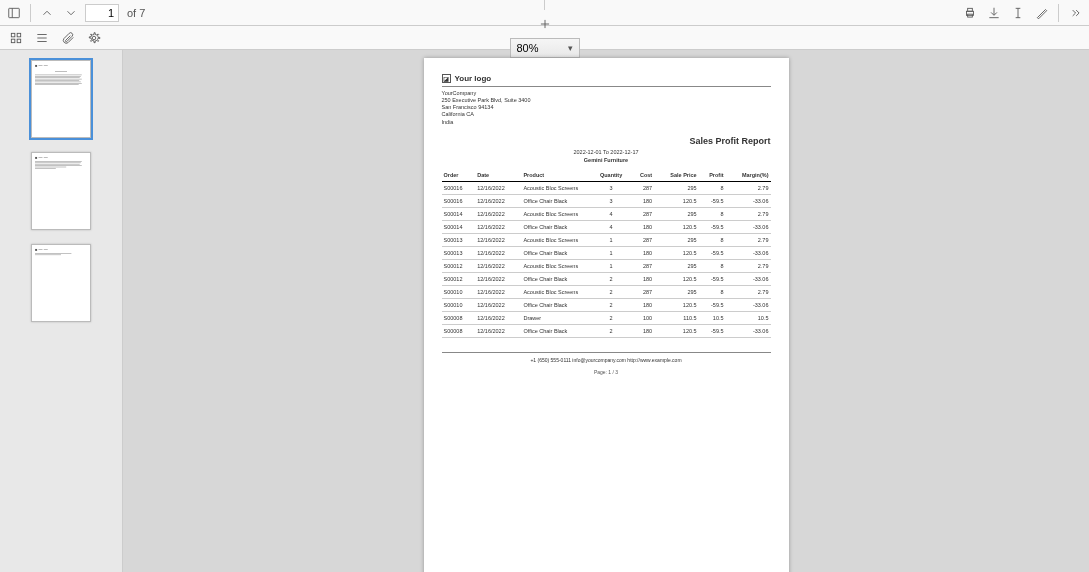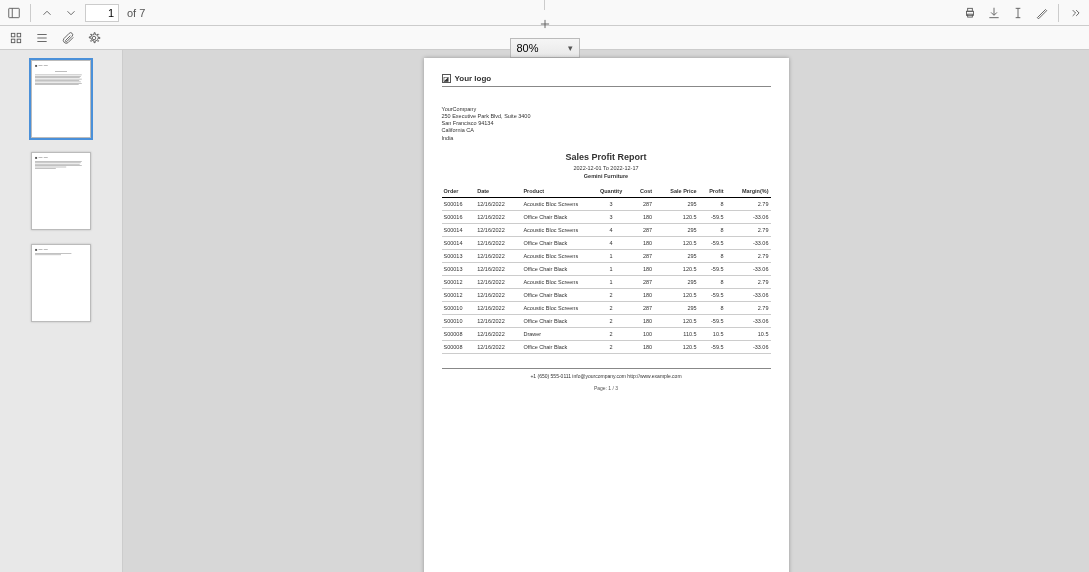--- a/index.html
+++ b/index.html
@@ -28,25 +28,25 @@
   .thumb.selected { outline: 2px solid #4a90d9; }
   .thumb-content { transform: scale(0.1); transform-origin: top left; width:1000%; height:1000%; pointer-events:none; padding:20px 30px; font-size:40px; color:#555;}
   .thumb-content .line { height:6px; background:#999; margin-bottom:8px; }
 
   .viewer { flex: 1; display: flex; justify-content: center; overflow-y: auto; position:relative; }
   .viewer::-webkit-scrollbar { width:12px; }
   .viewer::-webkit-scrollbar-thumb { background:#aaa; }
 
   .page { width: 365px; min-height: 540px; background: #fff; margin: 8px 0 40px 0; box-shadow: 0 0 4px rgba(0,0,0,0.3); padding: 16px 18px 10px 18px; font-size: 6px; color: #333; }
 
-  .logo-row { display:flex; align-items:center; gap:4px; font-weight:bold; font-size:8px; border-bottom:1px solid #888; padding-bottom:3px; margin-bottom:19px;}
+  .logo-row { display:flex; align-items:center; gap:4px; font-weight:bold; font-size:8px; border-bottom:1px solid #888; padding-bottom:3px; margin-bottom:3px;}
   .logo-box { width:9px; height:9px; border:1px solid #555; display:flex; align-items:center; justify-content:center; font-size:6px;}
   .company-block { font-size:5.5px; line-height:1.3; margin-bottom:10px; }
 
-  .report-title { text-align:center; font-size:9px; font-weight:bold; margin-bottom:3px;}
+  .report-title { text-align:right; font-size:9px; font-weight:bold; margin-bottom:3px;}
   .report-range { text-align:center; font-size:5.5px; margin-bottom:2px;}
   .report-sub { text-align:center; font-size:5.5px; font-weight:bold; margin-bottom:6px;}
 
   table.data { width:100%; border-collapse: collapse; font-size:5.5px; }
   table.data th { text-align:left; font-weight:bold; padding:3px 2px; border-bottom:1.5px solid #000; white-space:nowrap;}
   table.data th.r, table.data td.r { text-align:right; }
   table.data th.c, table.data td.c { text-align:center; }
   table.data td { padding:3px 2px; border-bottom:0.5px solid #ccc; vertical-align:top; }
   table.data td.prod { max-width:48px; }
 

